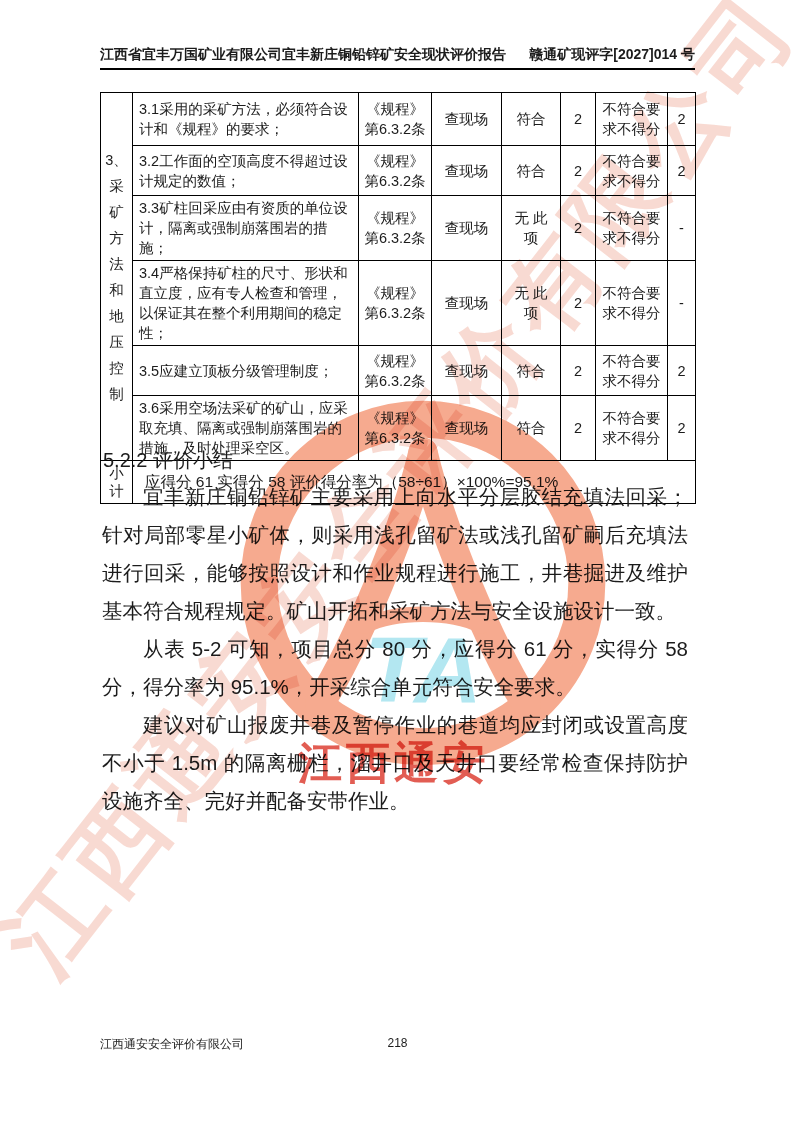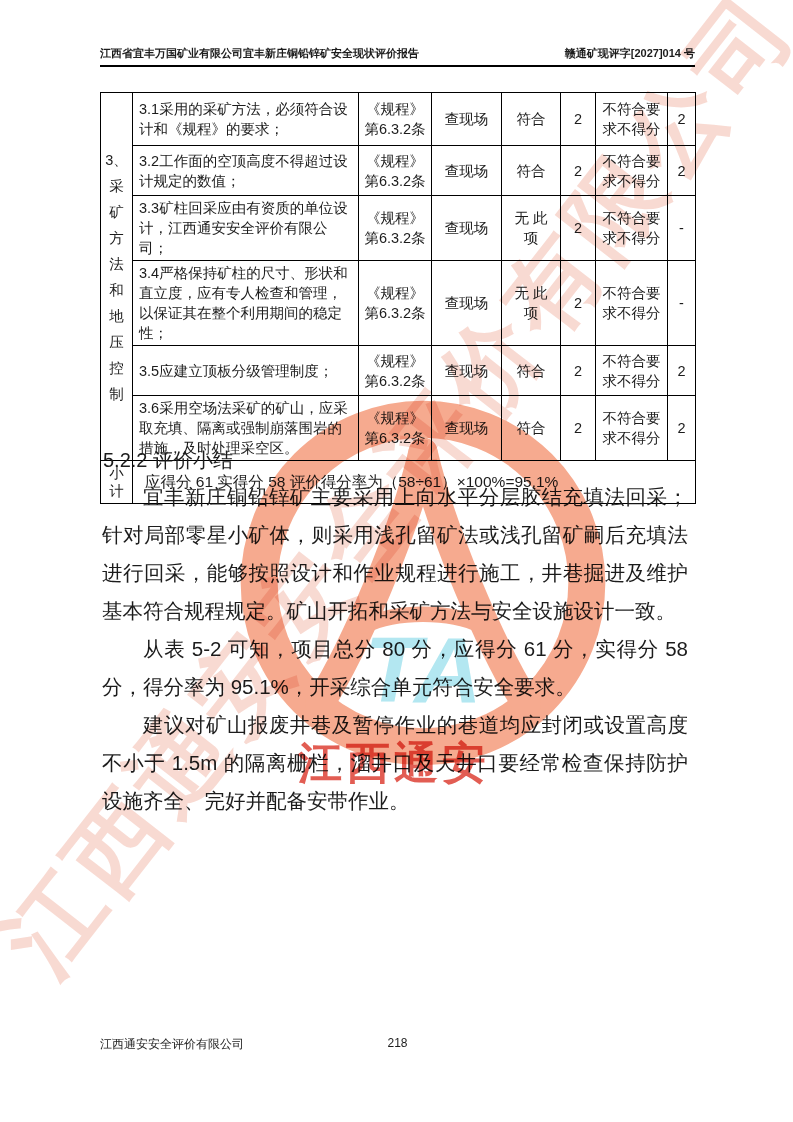--- a/index.html
+++ b/index.html
@@ -6,21 +6,21 @@
   .page {
     position:relative; width:793px; height:1122px; margin:0 auto;
     background:#ffffff; overflow:hidden; color:#1c1c1c;
     font-family:"Liberation Sans","DejaVu Sans",sans-serif;
   }
   
   .header {
     position:absolute; left:100px; top:46px; width:595px;
     display:flex; justify-content:space-between; align-items:center;
     padding-bottom:4px; border-bottom:2px solid #000;
-    font-size:11px; font-weight:bold; white-space:nowrap;
+    font-size:14px; font-weight:bold; white-space:nowrap;
   }
   
   .score-table {
     position:absolute; left:100px; top:92px; width:595px;
     border-collapse:collapse; table-layout:fixed; font-size:14.5px;
   }
   .score-table td {
     border:1px solid #000; padding:2px 4px; text-align:center;
     vertical-align:middle; line-height:20px; word-break:break-all;
   }
@@ -115,21 +115,21 @@
         <td class="content">3.2工作面的空顶高度不得超过设计规定的数值；</td>
         <td class="pre">《规程》
 第6.3.2条</td>
         <td>查现场</td>
         <td class="pre">符合</td>
         <td>2</td>
         <td>不符合要求不得分</td>
         <td>2</td>
       </tr>
       <tr class="r3">
-        <td class="content">3.3矿柱回采应由有资质的单位设计，江西通安安全评价有限公司；</td>
+        <td class="content">3.3矿柱回采应由有资质的单位设计，隔离或强制崩落围岩的措施；</td>
         <td class="pre">《规程》
 第6.3.2条</td>
         <td>查现场</td>
         <td class="pre">无 此
 项</td>
         <td>2</td>
         <td>不符合要求不得分</td>
         <td>-</td>
       </tr>
       <tr class="r4">

